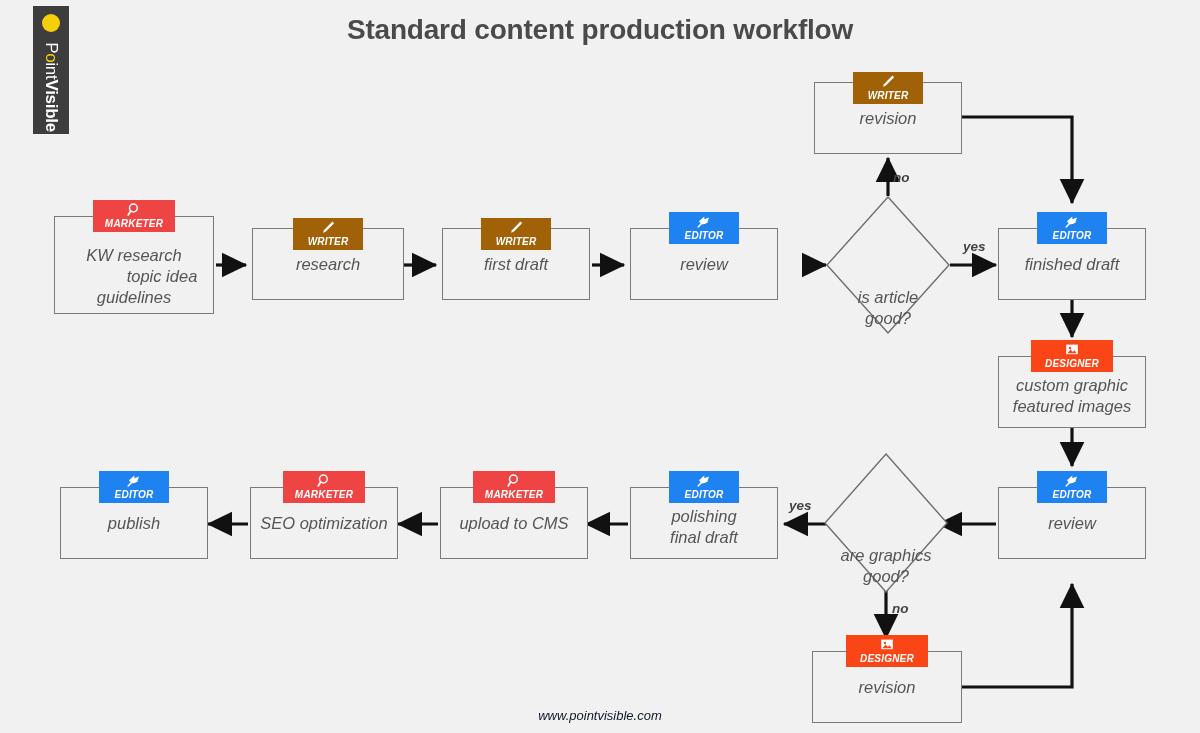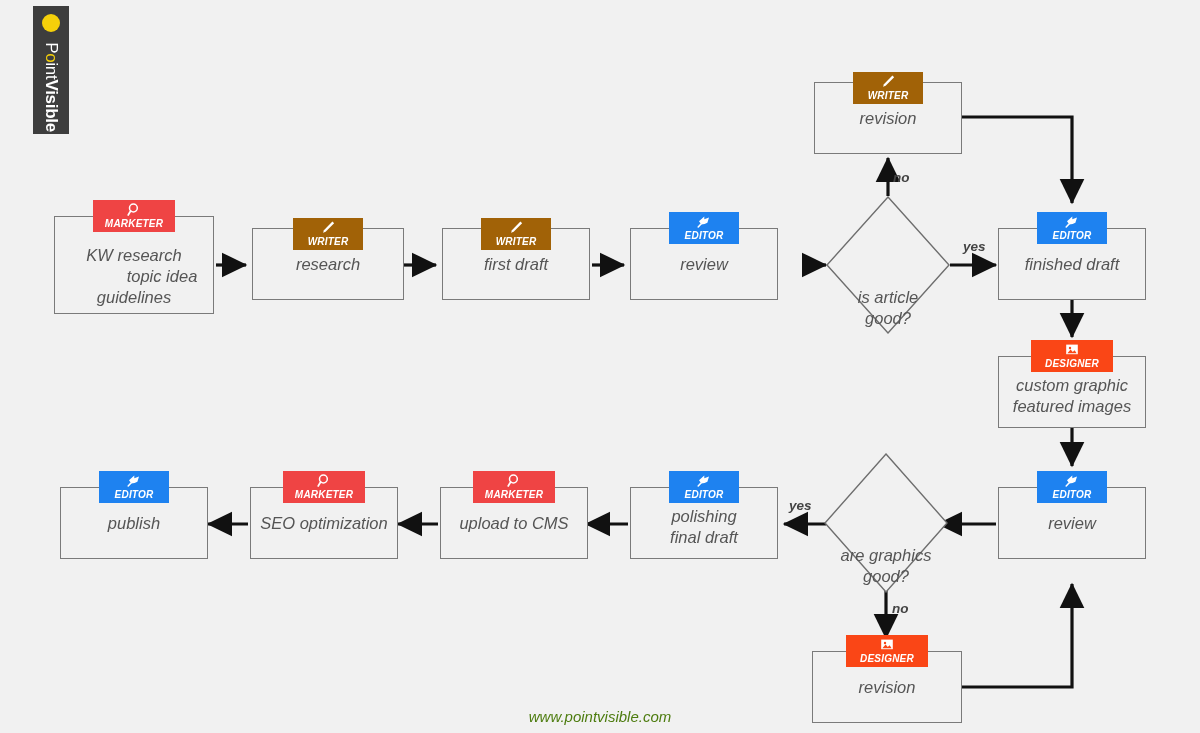--- a/index.html
+++ b/index.html
@@ -33,21 +33,21 @@
   .logo-text .dotY{color:#f5d00a;}
 
   
   .title{
     position:absolute;left:0;top:14px;width:1200px;text-align:center;
     font-size:28px;font-weight:700;color:#4a4a4a;
     letter-spacing:-0.2px;
   }
   .footer{
     position:absolute;left:0;top:708px;width:1200px;text-align:center;
-    font-size:15px;font-style:italic;color:#4d7c0f;
+    font-size:13px;font-style:italic;color:#0f172a;
   }
 
   
   .node{position:absolute;box-sizing:border-box;}
   .nbox{
     position:absolute;left:0;top:0;width:100%;height:100%;
     border:1.4px solid #7a7a7a;background:#f1f1f1;box-sizing:border-box;
   }
   .nlabel{
     position:absolute;left:0;width:100%;
@@ -97,20 +97,21 @@
 </head>
 <body>
 
 <div id="canvas">
 
   <div class="logo">
     <div class="logo-dot"></div>
     <div class="logo-text"><span class="lp">P</span><span class="lp dotY">o</span><span class="lp">int</span><span class="lv">V</span><span class="lv">isible</span></div>
   </div>
 
+  <div class="title">Standard content production workflow</div>
   <div class="footer">www.pointvisible.com</div>
 
   <svg class="wires" viewBox="0 0 1200 733">
     <defs>
       <marker id="ah" markerWidth="9" markerHeight="9" refX="7.6" refY="4.5" orient="auto" markerUnits="strokeWidth">
         <path d="M0,0.6 L8,4.5 L0,8.4 z" fill="#111"></path>
       </marker>
     </defs>
     <g stroke="#111" stroke-width="3.2" fill="none" marker-end="url(#ah)">
 

